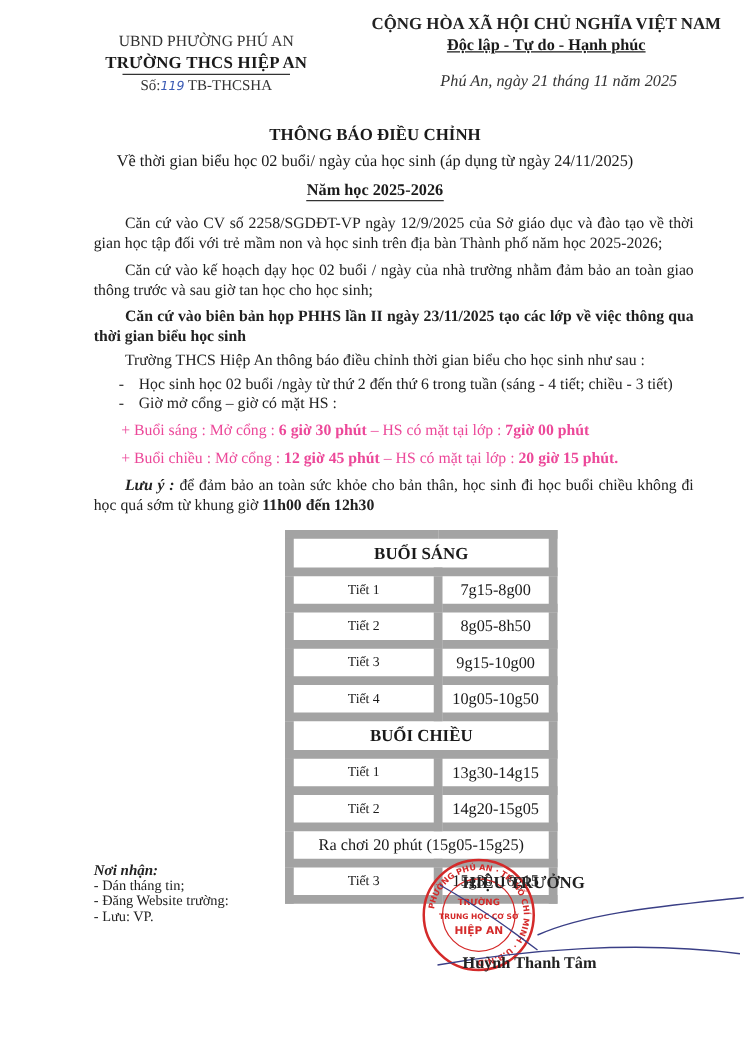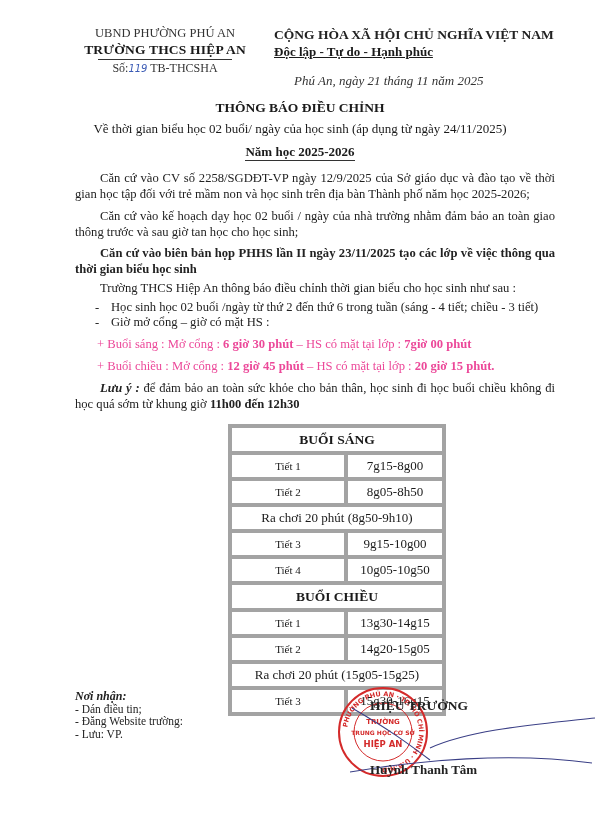--- a/index.html
+++ b/index.html
@@ -11,40 +11,40 @@
 
   
   #hdr-left { left: 70px; top: 26px; width: 190px; text-align: center; }
   #hdr-left .l1 { font-size: 12.5px; color: #333; line-height: 15px; }
   #hdr-left .l2 { font-size: 13.5px; font-weight: bold; line-height: 17px; letter-spacing: 0.2px; }
   #hdr-left .rule { width: 134px; height: 1px; background: #333; margin: 1px auto 1px auto; }
   #hdr-left .l3 { font-size: 12px; line-height: 14px; color: #333; }
   #hdr-left .l3 .num { color: #3b5bb5; font-style: italic; font-family: "DejaVu Sans", sans-serif; font-size: 10px; }
 
   
-  #hdr-right { left: 274px; top: 26px; width: 326px; text-align: left; }
+  #hdr-right { left: 274px; top: 10px; width: 326px; text-align: center; }
   #hdr-right .r1 { font-size: 13.5px; font-weight: bold; line-height: 17px; color: #222; }
   #hdr-right .r2 { font-size: 13px; font-weight: bold; line-height: 17px; }
   #hdr-right .r2 span { text-decoration: underline; text-decoration-thickness: 1px; }
   #hdr-right .r3 { font-size: 13px; font-style: italic; line-height: 17px; margin-top: 12px; color: #333; padding-left: 20px; }
 
   
   #title { left: 0; top: 100px; width: 600px; font-size: 13.5px; font-weight: bold; }
   #subtitle { left: 0; top: 121px; width: 600px; font-size: 13px; font-weight: normal; }
   #year { left: 0; top: 144px; width: 600px; font-size: 13px; font-weight: bold; }
   #year span { border-bottom: 1px solid #333; padding-bottom: 1px; }
 
   .para { left: 75px; width: 480px; font-size: 12.6px; line-height: 16px; color: #222; text-indent: 25px; text-align: justify; }
   .bullet { left: 95px; font-size: 12.6px; line-height: 15px; color: #222; }
   .bullet .dash { display: inline-block; width: 16px; }
   .plus { left: 97px; font-size: 12.6px; line-height: 16px; color: #ec4899; }
 
   
   #schedule { left: 228px; top: 424px; width: 218px; border-collapse: collapse; font-size: 12.6px; }
-  #schedule td { border: 4px solid #a3a3a3; padding: 0; height: 22px; text-align: center; vertical-align: middle; }
+  #schedule td { border: 7px solid #a3a3a3; padding: 0; height: 22px; text-align: center; vertical-align: middle; }
   #schedule td.lbl { font-size: 11px; width: 112px; }
   #schedule td.time { font-size: 13px; }
   #schedule td.head { font-weight: bold; font-size: 13.5px; height: 23px; }
   #schedule td.brk { font-size: 13px; }
 
   
   #recipients { left: 75px; top: 690px; font-size: 11.5px; line-height: 12.5px; color: #222; }
   #recipients .h { font-weight: bold; font-style: italic; font-size: 12px; }
 
   #signer-title { left: 370px; top: 698px; font-size: 13.5px; font-weight: bold; color: #222; }
@@ -101,23 +101,20 @@
       </tr>
   <tr>
         <td class="lbl">Tiết 1</td>
         <td class="time">7g15-8g00</td>
       </tr>
   <tr>
         <td class="lbl">Tiết 2</td>
         <td class="time">8g05-8h50</td>
       </tr>
   <tr>
-        <td class="brk" colspan="2">Ra chơi 20 phút (8g50-9h10)</td>
-      </tr>
-  <tr>
         <td class="lbl">Tiết 3</td>
         <td class="time">9g15-10g00</td>
       </tr>
   <tr>
         <td class="lbl">Tiết 4</td>
         <td class="time">10g05-10g50</td>
       </tr>
   <tr>
         <td class="head" colspan="2">BUỔI CHIỀU</td>
       </tr>
@@ -134,21 +131,21 @@
       </tr>
   <tr>
         <td class="lbl">Tiết 3</td>
         <td class="time">15g30-16g15</td>
       </tr>
 </tbody>
   </table>
 
 <div id="recipients" class="abs">
   <div class="h">Nơi nhận:</div>
-  <div>- Dán điều tin;</div>
+  <div>- Dán tháng tin;</div>
   <div>- Đăng Website trường:</div>
   <div>- Lưu: VP.</div>
 </div>
 
 <svg id="seal" class="abs" viewBox="0 0 92 92">
   <defs>
     <path id="sealArc" d="M 46,46 m -36,0 a 36,36 0 1,1 72,0 a 36,36 0 1,1 -72,0"></path>
   </defs>
   <circle cx="46" cy="46" r="44" fill="none" stroke="#d42a2a" stroke-width="2"></circle>
   <circle cx="46" cy="46" r="29" fill="none" stroke="#d42a2a" stroke-width="1"></circle>

